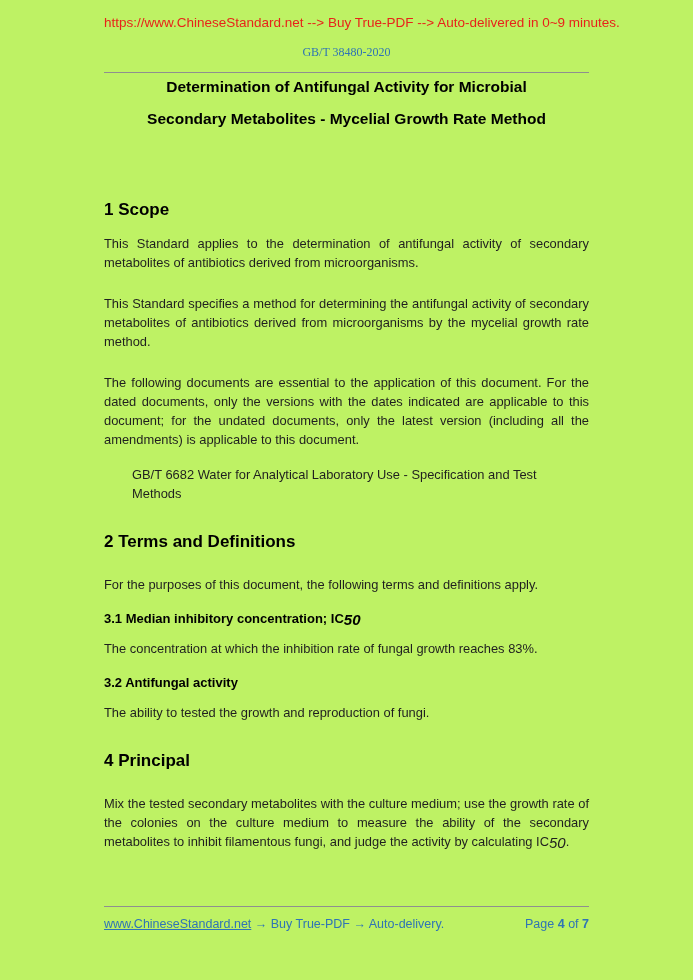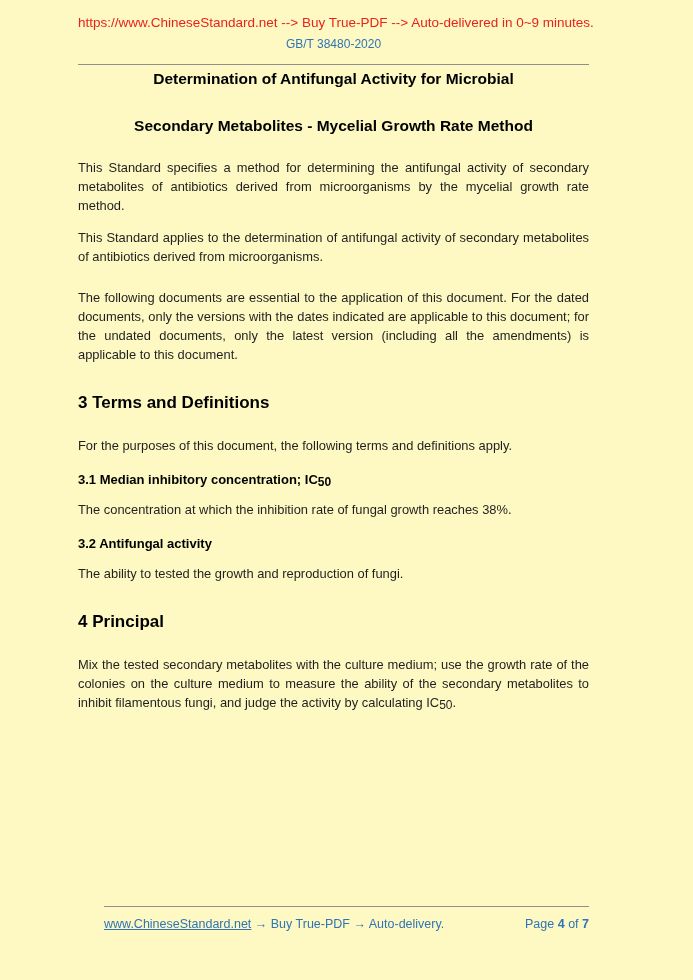--- a/index.html
+++ b/index.html
@@ -5,52 +5,53 @@
   * { margin:0; padding:0; box-sizing:border-box; }
   html,body { width:693px; height:980px; background:#ffffff; }
   body {
     font-family:"Liberation Sans", sans-serif;
     color:#1f1f1f;
     position:relative;
     overflow:hidden;
   }
   .page {
     width:693px; height:980px;
-    padding:14px 104px 0 78px;
+    padding:14px 104px 0 104px;
     position:relative;
-    background:#fef9c3;
+    background:#bef264;
   }
   .promo {
     color:#e8231a;
     text-align:center;
     font-size:13.5px;
     line-height:18px;
     white-space:nowrap;
   }
   .std-code {
     color:#2f74b5;
     text-align:center;
     font-size:12px;
     line-height:15px;
-    margin-top:5px;
+    margin-top:13px;
+    font-family:Liberation Serif, serif;
   }
   .rule {
     border-top:1px solid #8f8f8f;
     margin-top:12px;
     height:0;
   }
   .title-l1, .title-l2 {
     text-align:center;
     font-weight:bold;
     font-size:15.5px;
     line-height:20px;
     color:#000;
   }
   .title-l1 { margin-top:4px; }
-  .title-l2 { margin-top:27px; }
+  .title-l2 { margin-top:12px; }
   h2.sec {
     font-size:17px;
     line-height:22px;
     font-weight:bold;
     color:#000;
     margin-top:28px;
   }
   h2.sec.first { margin-top:70px; }
   p.body {
     font-size:12.9px;
@@ -71,23 +72,24 @@
     font-weight:bold;
     margin-top:16px;
     color:#000;
   }
   p.def {
     font-size:12.9px;
     line-height:19px;
     margin-top:12px;
   }
   sub.sb {
-    font-size:12px;
+    font-size:15px;
     vertical-align:-2px;
     line-height:0;
+    font-style:italic;
   }
   .footer {
     position:absolute;
     left:104px; right:104px;
     bottom:48px;
     border-top:1px solid #8f8f8f;
     padding-top:9px;
     display:flex;
     justify-content:space-between;
     align-items:baseline;
@@ -111,29 +113,31 @@
     <span>https://www.ChineseStandard.net --&gt; Buy True-PDF --&gt; Auto-delivered in 0~9 minutes.</span>
   </div>
 
   <div class="std-code">GB/T 38480-2020</div>
 
   <div class="rule"></div>
 
   <div class="title-l1">Determination of Antifungal Activity for Microbial</div>
   <div class="title-l2">Secondary Metabolites - Mycelial Growth Rate Method</div>
 
+  <h2 class="sec first">1 Scope</h2>
+  <p class="body">This Standard applies to the determination of antifungal activity of secondary metabolites of antibiotics derived from microorganisms.</p>
   <p class="body after-heading">This Standard specifies a method for determining the antifungal activity of secondary metabolites of antibiotics derived from microorganisms by the mycelial growth rate method.</p>
-  <p class="body">This Standard applies to the determination of antifungal activity of secondary metabolites of antibiotics derived from microorganisms.</p>
 
   <p class="body after-heading">The following documents are essential to the application of this document. For the dated documents, only the versions with the dates indicated are applicable to this document; for the undated documents, only the latest version (including all the amendments) is applicable to this document.</p>
+  <p class="ref">GB/T 6682 Water for Analytical Laboratory Use - Specification and Test Methods</p>
 
-  <h2 class="sec">3 Terms and Definitions</h2>
+  <h2 class="sec">2 Terms and Definitions</h2>
   <p class="body after-heading">For the purposes of this document, the following terms and definitions apply.</p>
   <p class="term"><span>3.1 Median inhibitory concentration; IC</span><sub class="sb">50</sub></p>
-  <p class="def">The concentration at which the inhibition rate of fungal growth reaches 38%.</p>
+  <p class="def">The concentration at which the inhibition rate of fungal growth reaches 83%.</p>
   <p class="term">3.2 Antifungal activity</p>
   <p class="def">The ability to tested the growth and reproduction of fungi.</p>
 
   <h2 class="sec">4 Principal</h2>
   <p class="body after-heading"><span>Mix the tested secondary metabolites with the culture medium; use the growth rate of the colonies on the culture medium to measure the ability of the secondary metabolites to inhibit filamentous fungi, and judge the activity by calculating IC</span><sub class="sb">50</sub><span>.</span></p>
 
   <div class="footer">
     <div class="footer-left">
       <span class="footer-link">www.ChineseStandard.net</span>
       <span>→</span>

